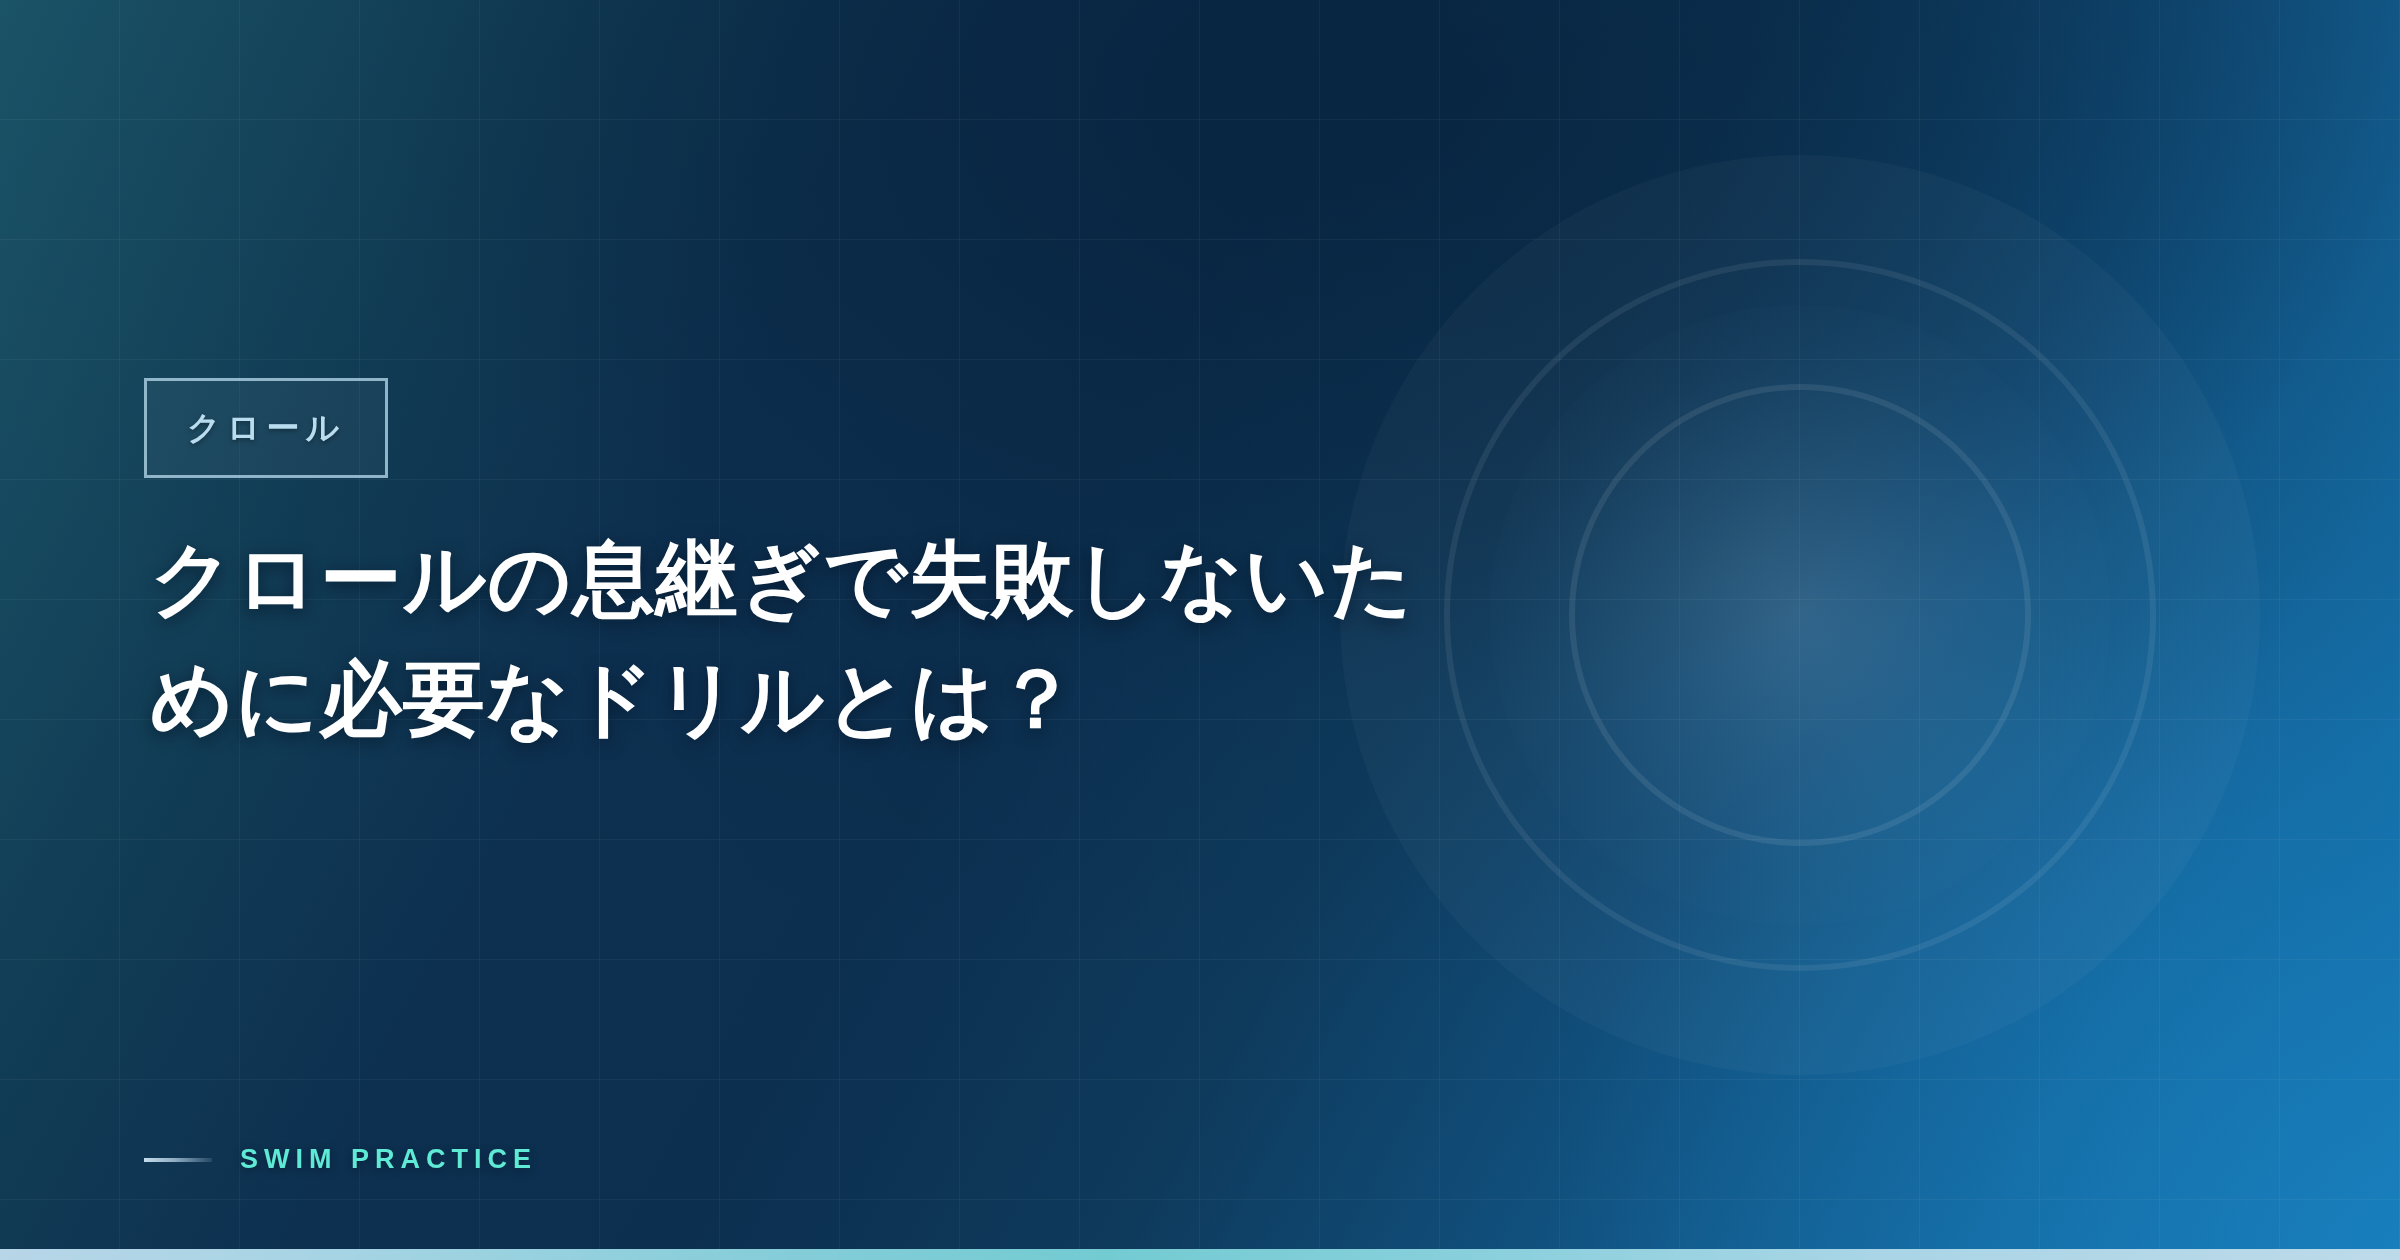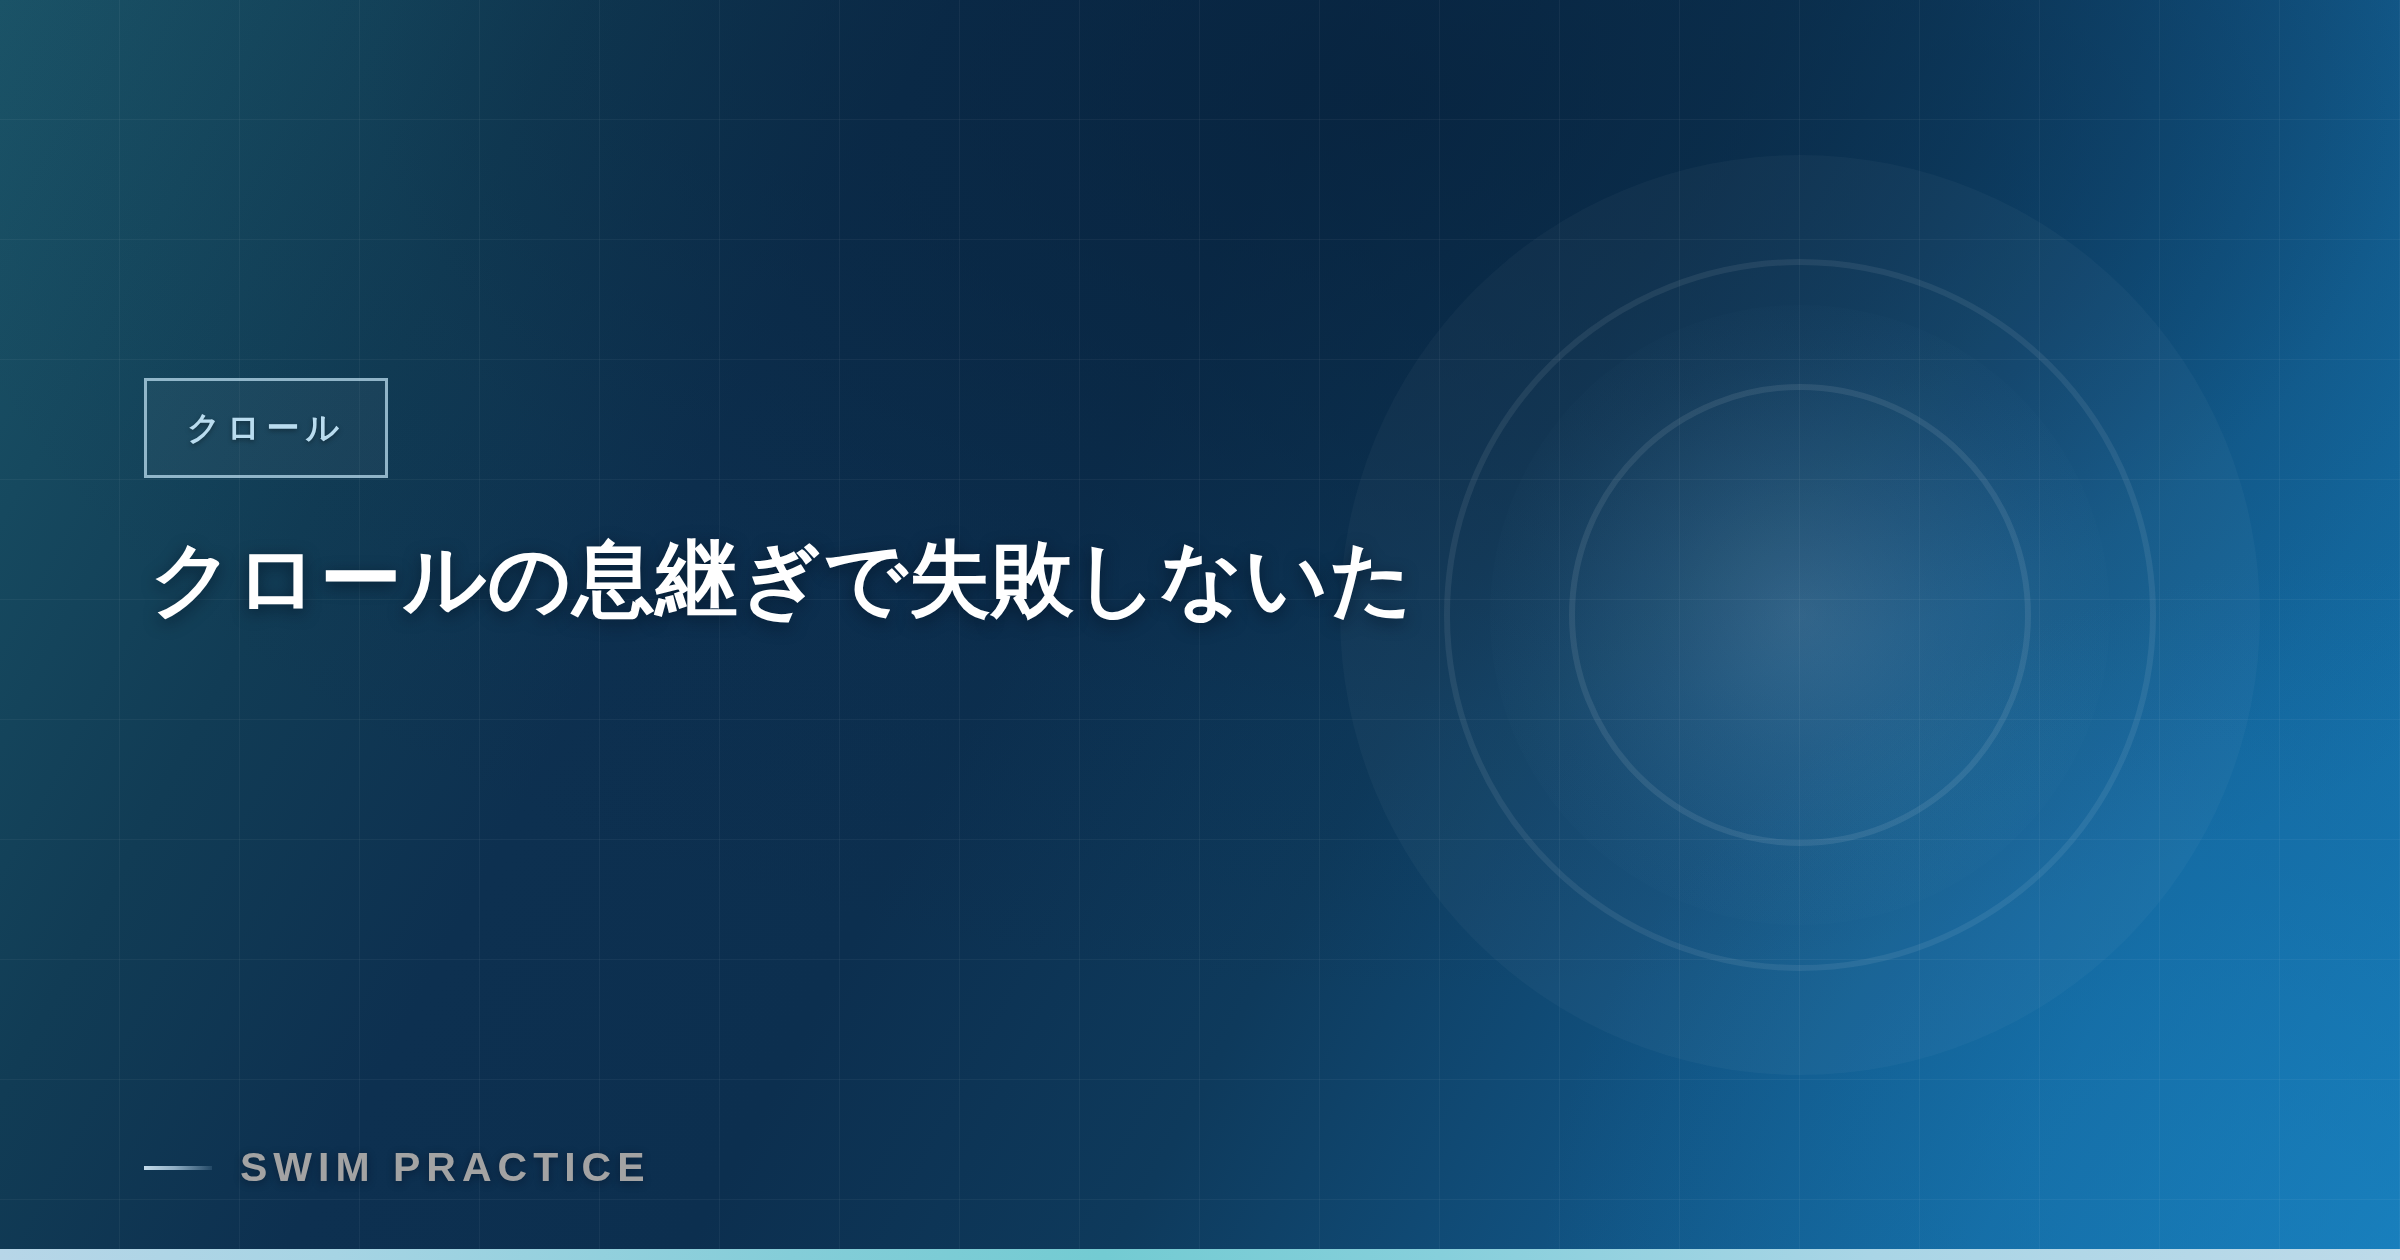--- a/index.html
+++ b/index.html
@@ -176,24 +176,24 @@
     display: block;
     width: 68px;
     height: 4px;
     background: linear-gradient(to right,
       rgba(206,228,242,0.95) 0%,
       rgba(186,214,234,0.75) 45%,
       rgba(150,186,214,0.15) 100%);
   }
   .footer .brand {
     font-family: "Liberation Sans", sans-serif;
-    font-size: 41px;
+    font-size: 27px;
     font-weight: 700;
     letter-spacing: 6px;
-    color: #a3a3a3;
+    color: #5eead4;
     text-shadow: 0 2px 8px rgba(0,12,28,0.45);
   }
 
   
   .accent-bar {
     position: absolute;
     left: 0;
     right: 0;
     bottom: 0;
     height: 11px;
@@ -224,20 +224,21 @@
   </div>
 
   <div class="grid-overlay"></div>
 
   <div class="content">
 
     <div class="badge">クロール</div>
 
     <h1 class="title">
       <span>クロールの息継ぎで失敗しないた</span><br>
+      <span>めに必要なドリルとは？</span>
     </h1>
 
 
     <div class="footer">
       <span class="dash"></span>
       <span class="brand">SWIM PRACTICE</span>
     </div>
 
   </div>
 

